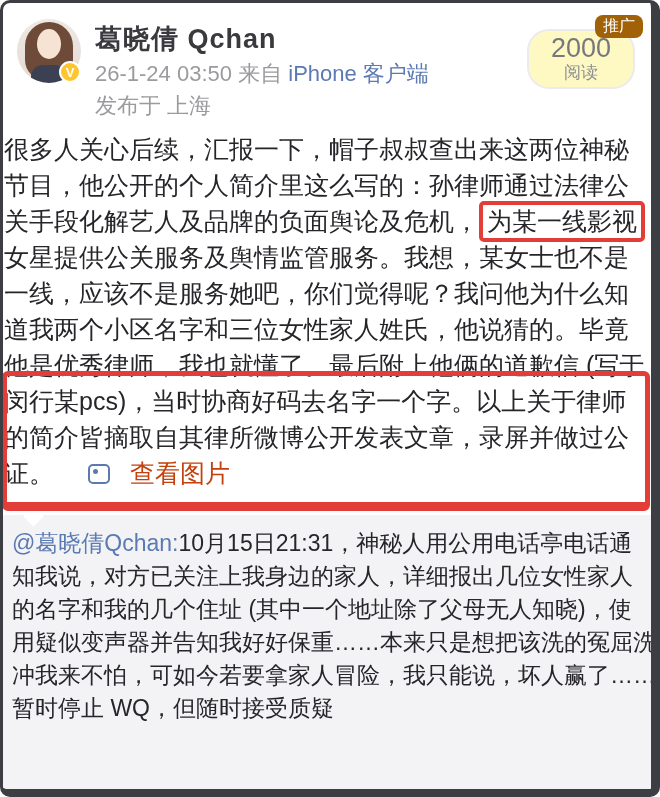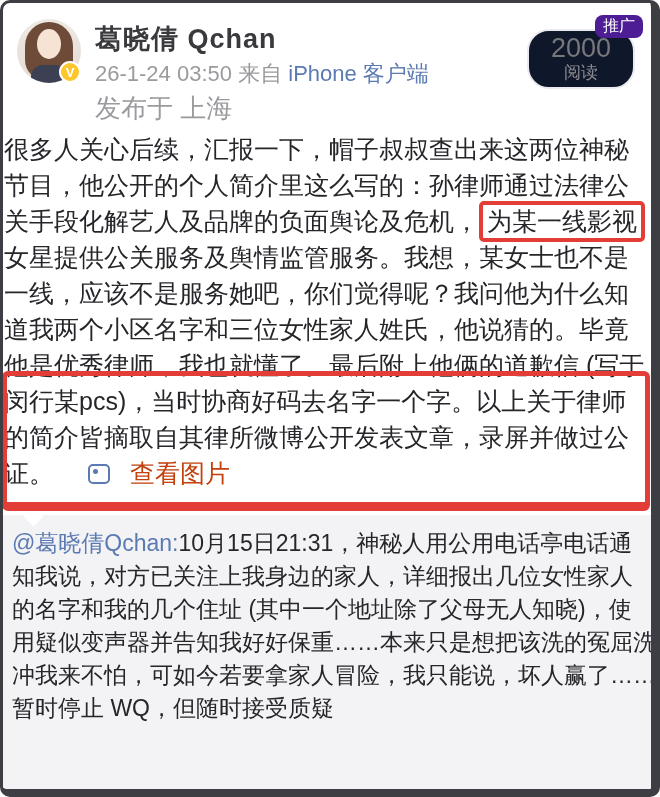--- a/index.html
+++ b/index.html
@@ -13,26 +13,26 @@
           background:linear-gradient(180deg,#efe9e4 0%,#e3dad2 100%);overflow:hidden;}
   .avatar .hair{position:absolute;left:8px;top:3px;width:48px;height:58px;border-radius:24px 24px 20px 20px;background:#6e4b38;}
   .avatar .face{position:absolute;left:20px;top:10px;width:24px;height:30px;border-radius:50%;background:#f7e3d4;}
   .avatar .torso{position:absolute;left:14px;bottom:-2px;width:36px;height:20px;border-radius:12px 12px 0 0;background:#3c4053;}
   .vbadge{position:absolute;left:56px;top:58px;width:22px;height:22px;border-radius:50%;
           background:#fdc62c;border:2px solid #ffffff;box-sizing:border-box;
           color:#ffffff;font-size:13px;font-weight:bold;display:flex;align-items:center;justify-content:center;}
   .uname{position:absolute;left:92px;top:18px;font-size:27px;font-weight:600;color:#3a3a3e;letter-spacing:1px;}
   .meta{position:absolute;left:92px;top:56px;font-size:22px;color:#9b9b9f;white-space:nowrap;}
   .meta .src{color:#5b7ab2;}
-  .loc{position:absolute;left:92px;top:88px;font-size:26px;color:#9b9b9f;}
+  .loc{position:absolute;left:92px;top:88px;font-size:22px;color:#9b9b9f;}
   .reads-wrap{position:absolute;right:16px;top:26px;}
-  .reads-pill{background:#0f172a;border:2px solid #ebebef;border-radius:22px;padding:3px 16px 5px;text-align:center;min-width:72px;}
+  .reads-pill{background:#fef9c3;border:2px solid #ebebef;border-radius:22px;padding:3px 16px 5px;text-align:center;min-width:72px;}
   .reads-num{font-size:27px;color:#77777c;line-height:29px;}
   .reads-lbl{font-size:17px;color:#8e8e93;line-height:19px;}
-  .promo{position:absolute;top:-14px;right:-8px;background:#4c1d95;color:#ffffff;font-size:16px;
+  .promo{position:absolute;top:-14px;right:-8px;background:#a16207;color:#ffffff;font-size:16px;
          padding:3px 8px 4px;border-radius:8px;line-height:16px;}
   
   .post-body{position:relative;flex:0 0 auto;padding:12px 1px 0;font-size:25px;color:#26262a;}
   .post-body .tline{height:36px;line-height:36px;white-space:nowrap;}
   .seg-plain{color:#26262a;}
   .seg-redbox{border:4px solid #e23d37;border-radius:5px;padding:2px 4px 3px;}
   .seg-link{color:#c2410c;margin-left:15px;}
   .seg-mention{color:#5b7ab2;}
   .seg-imgicon{display:inline-block;width:22px;height:20px;box-sizing:border-box;border:2px solid #5b7ab2;
                border-radius:5px;margin:0 5px 0 34px;position:relative;vertical-align:-2px;}

